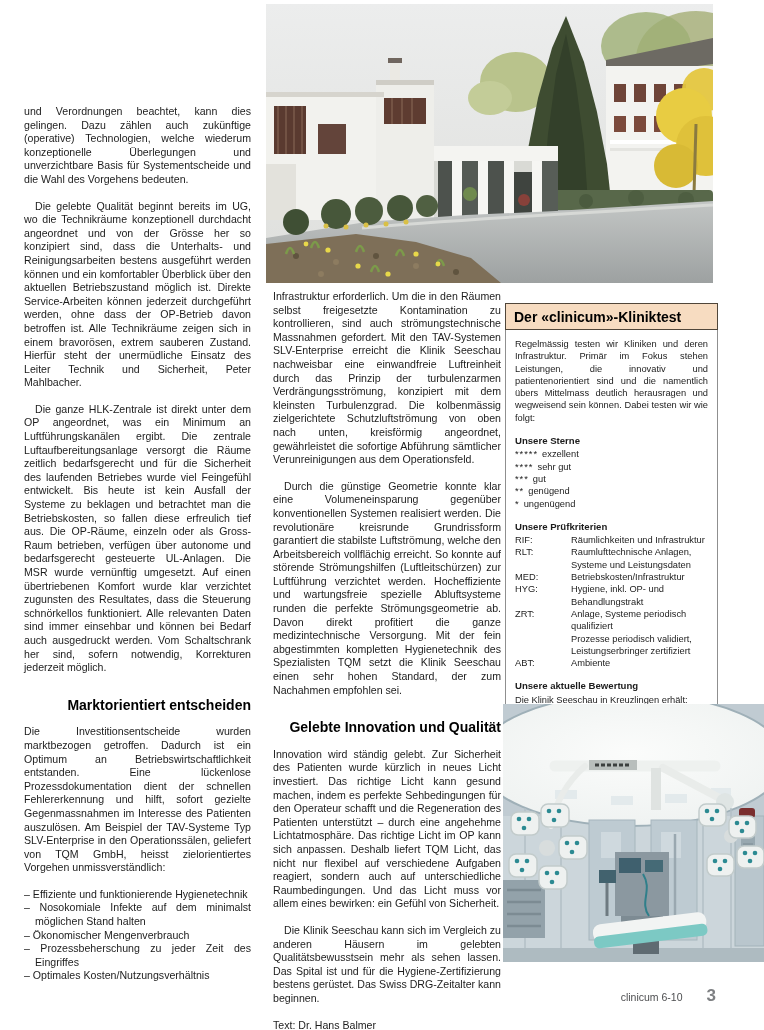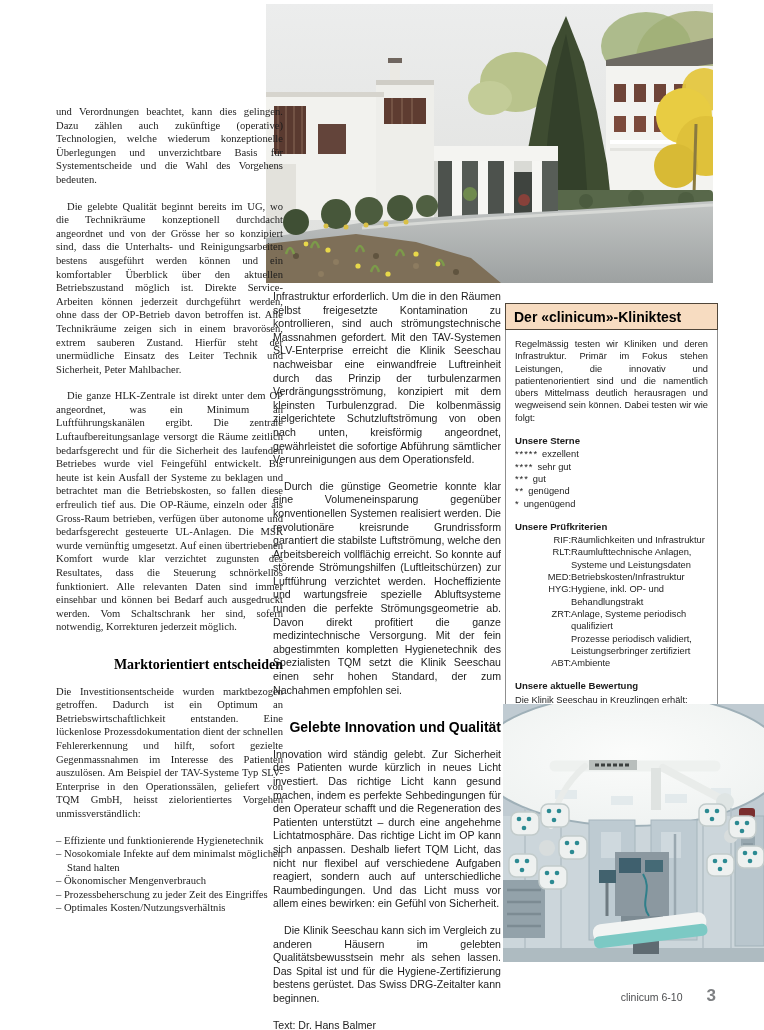--- a/index.html
+++ b/index.html
@@ -6,41 +6,41 @@
   .page{position:relative;width:764px;height:1030px;background:#ffffff;overflow:hidden;
         font-family:"Liberation Sans",sans-serif;color:#1c1c1c;}
 
   
   .col{position:absolute;text-align:justify;font-size:10.6px;line-height:13.6px;}
   .col p{margin:0 0 13px 0;}
   .col p.indent{text-indent:11px;}
   .subhead{font-size:14px;font-weight:bold;margin:24px 0 13px 0;text-align:right;color:#000;}
   .bullets{margin:0 0 13px 0;}
   .bullet{padding-left:11px;text-indent:-11px;}
-  .col-left{left:56px;top:105px;width:227px;font-family:Liberation Serif, serif;}
+  .col-left{left:24px;top:105px;width:227px;}
   .col-mid{left:273px;top:290px;width:228px;}
 
   
   .photo-top{position:absolute;left:266px;top:4px;width:447px;height:279px;}
   .photo-or{position:absolute;left:503px;top:704px;width:261px;height:258px;}
   .photo-top svg,.photo-or svg{display:block;width:100%;height:100%;}
 
   
   .kliniktest{position:absolute;left:505px;top:303px;width:211px;border:1px solid #8f8f8f;background:#fff;}
   .kt-header{background:#f7dcc1;border:1px solid #50463a;margin:-1px -1px 0 -1px;
              padding:5px 8px 4px 8px;font-weight:bold;font-size:14px;color:#000;}
   .kt-body{padding:8px 9px 9px 9px;font-size:9.3px;line-height:12.3px;}
   .kt-intro{text-align:justify;margin:0 0 11px 0;}
   .kt-h{font-weight:bold;font-size:9.6px;margin:0 0 1px 0;}
   .kt-block{margin:0 0 11px 0;}
   .kt-block.last{margin-bottom:0;}
   .star-row{white-space:nowrap;}
   .star-glyphs{letter-spacing:1px;margin-right:4px;}
   .crit-row{display:flex;}
-  .crit-code{width:56px;flex:none;text-align:right;}
+  .crit-code{width:56px;flex:none;}
   .crit-text{flex:1;white-space:pre-line;}
   .rating-stars{letter-spacing:1px;}
 
   
   .footer{position:absolute;top:986px;right:48px;display:flex;align-items:baseline;gap:24px;}
   .footer-issue{font-size:10.5px;color:#4d4e50;}
   .footer-page{font-size:17px;font-weight:bold;color:#7e8083;}
 </style>
 </head>
 <body>

